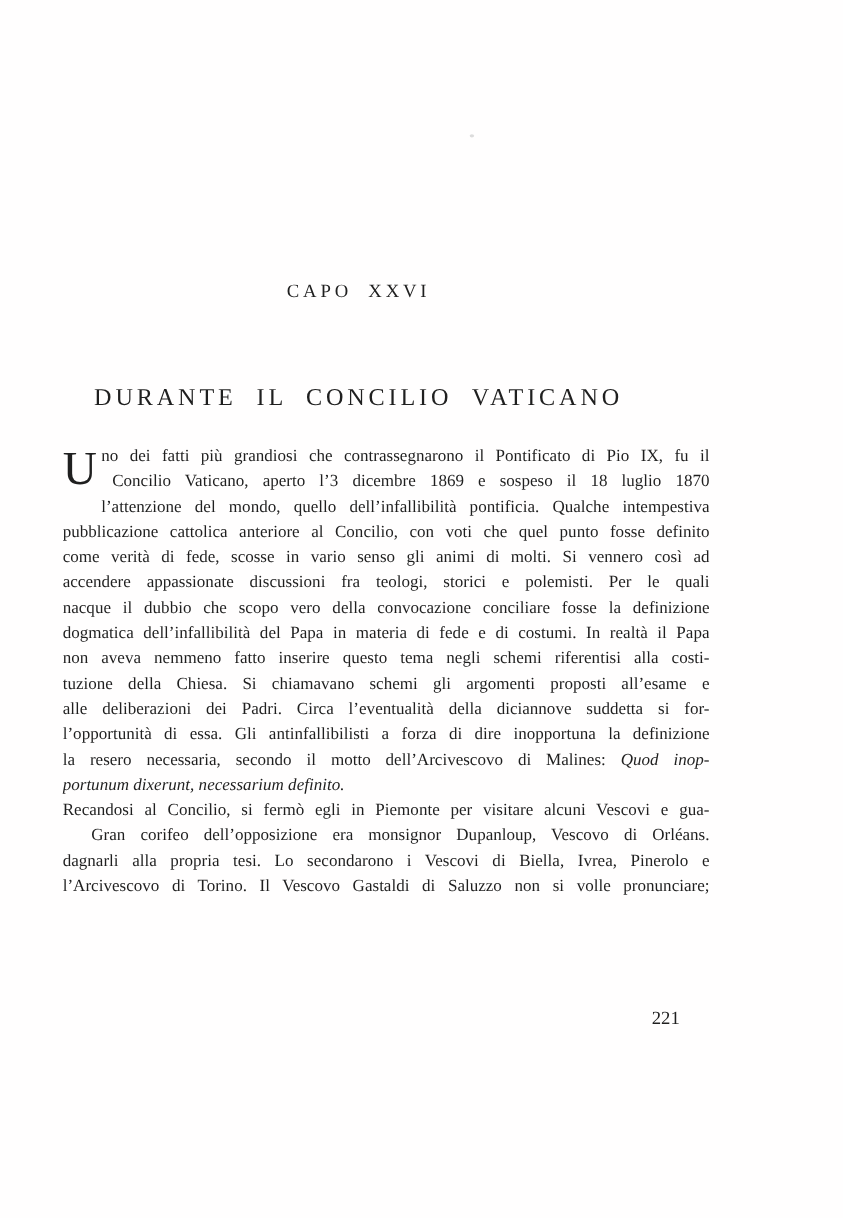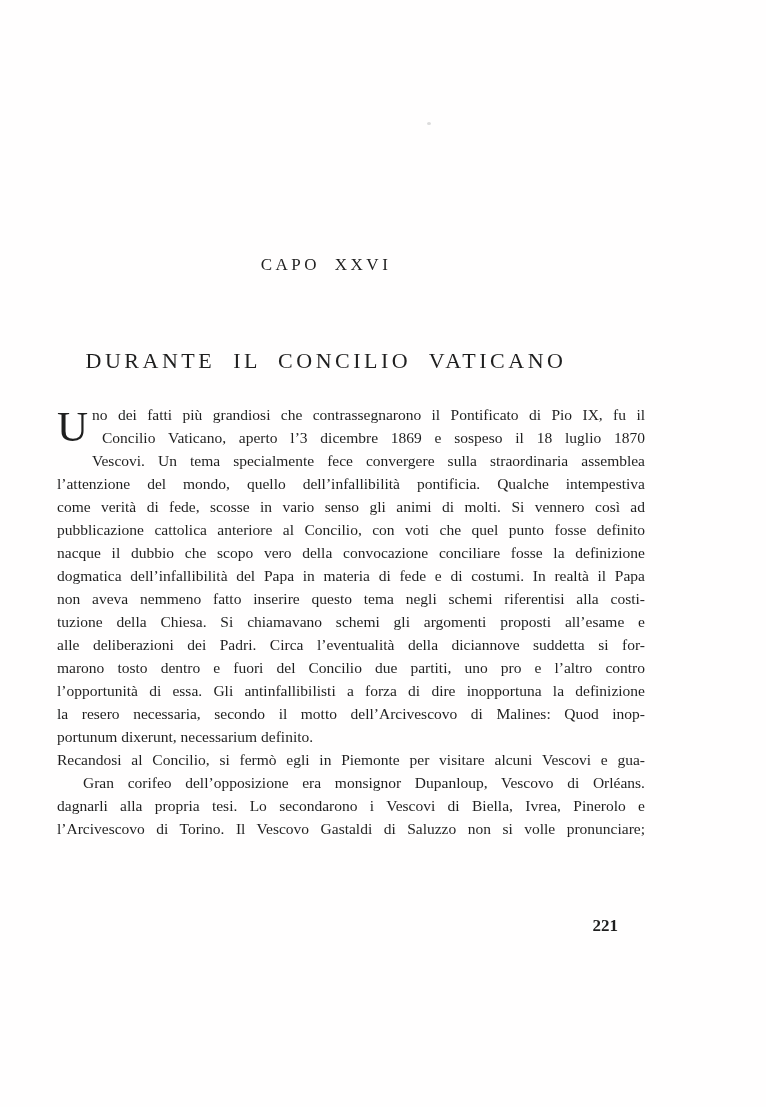--- a/index.html
+++ b/index.html
@@ -69,60 +69,58 @@
     height: 23px;
     overflow: hidden;
     text-align: justify;
     text-align-last: justify;
   }
   .ln.end {
     text-align-last: left;
   }
   .ind2 { text-indent: 10px; }
   .ind1 { text-indent: 26px; }
-  .it { }
+  .it { font-style: italic; }
   .pagenum {
     position: absolute;
     left: 57px;
     top: 916px;
     width: 588px;
     text-align: right;
     padding-right: 27px;
     box-sizing: border-box;
     font-size: 17px;
-    font-weight: bold;
   }
 </style>
 </head>
 <body>
 
 <div class="page">
 
   <div class="speck"></div>
 
   <div class="chapter-head">CAPO XXVI</div>
 
   <div class="chapter-title">DURANTE IL CONCILIO VATICANO</div>
 
   <div class="body-block">
 
     <div class="para">
       <div class="dropcap">U</div>
       <div class="ln">no dei fatti più grandiosi che contrassegnarono il Pontificato di Pio IX, fu il</div>
       <div class="ln ind2">Concilio Vaticano, aperto l’3 dicembre 1869 e sospeso il 18 luglio 1870</div>
-      <div class="ln">Vescovi. Un tema specialmente fece convergere sulla straordinaria assemblea</div>
       <div class="ln">l’attenzione del mondo, quello dell’infallibilità pontificia. Qualche intempestiva</div>
+      <div class="ln">pubblicazione cattolica anteriore al Concilio, con voti che quel punto fosse definito</div>
       <div class="ln">come verità di fede, scosse in vario senso gli animi di molti. Si vennero così ad</div>
-      <div class="ln">pubblicazione cattolica anteriore al Concilio, con voti che quel punto fosse definito</div>
+      <div class="ln">accendere appassionate discussioni fra teologi, storici e polemisti. Per le quali</div>
       <div class="ln">nacque il dubbio che scopo vero della convocazione conciliare fosse la definizione</div>
       <div class="ln">dogmatica dell’infallibilità del Papa in materia di fede e di costumi. In realtà il Papa</div>
       <div class="ln">non aveva nemmeno fatto inserire questo tema negli schemi riferentisi alla costi-</div>
       <div class="ln">tuzione della Chiesa. Si chiamavano schemi gli argomenti proposti all’esame e</div>
       <div class="ln">alle deliberazioni dei Padri. Circa l’eventualità della diciannove suddetta si for-</div>
-      <div class="ln">marono tosto dentro e fuori del Concilio due partiti, uno pro e l’altro contro</div>
       <div class="ln">l’opportunità di essa. Gli antinfallibilisti a forza di dire inopportuna la definizione</div>
       <div class="ln"><span>la resero necessaria, secondo il motto dell’Arcivescovo di Malines: </span><span class="it">Quod inop-</span></div>
       <div class="ln end it">portunum dixerunt, necessarium definito.</div>
     </div>
 
     <div class="para">
       <div class="ln">Recandosi al Concilio, si fermò egli in Piemonte per visitare alcuni Vescovi e gua-</div>
       <div class="ln ind1">Gran corifeo dell’opposizione era monsignor Dupanloup, Vescovo di Orléans.</div>
       <div class="ln">dagnarli alla propria tesi. Lo secondarono i Vescovi di Biella, Ivrea, Pinerolo e</div>
       <div class="ln">l’Arcivescovo di Torino. Il Vescovo Gastaldi di Saluzzo non si volle pronunciare;</div>

